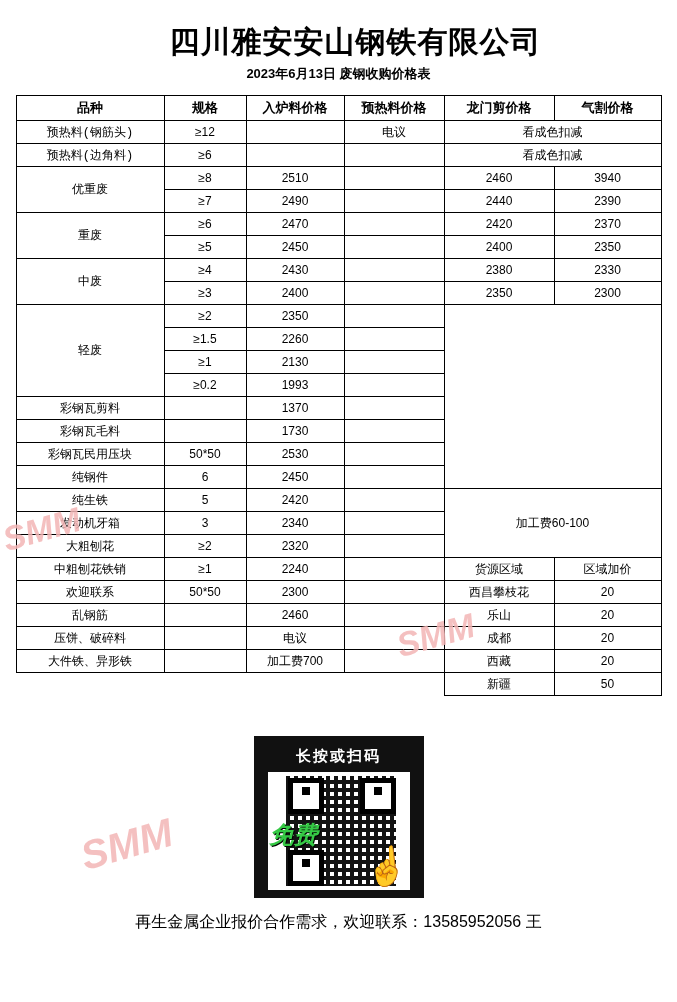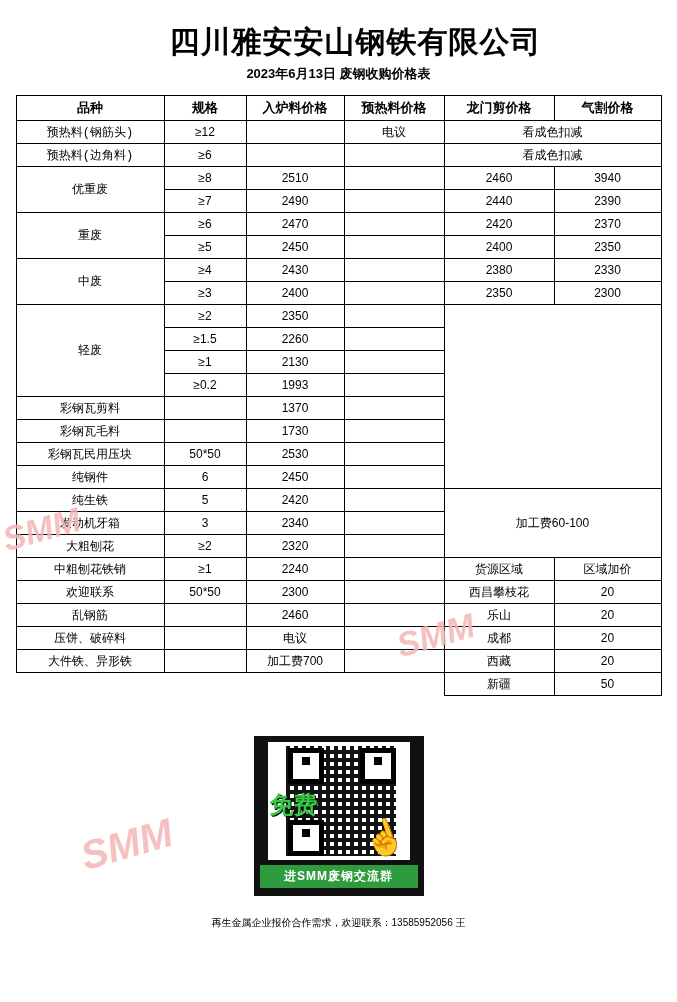--- a/index.html
+++ b/index.html
@@ -87,20 +87,21 @@
     letter-spacing: 2px;
     padding: 5px 0 6px 0;
   }
   .qr-body {
     position: relative;
     width: 142px;
     height: 118px;
     margin: 0 auto;
     background: #ffffff;
     overflow: hidden;
+    font-style: italic;
   }
   .qr-code {
     position: absolute;
     left: 18px;
     top: 4px;
     width: 110px;
     height: 110px;
     background-color: #ffffff;
     background-image:
       repeating-linear-gradient(90deg, #000 0 4px, transparent 4px 8px),
@@ -149,22 +150,22 @@
     font-size: 12px;
     font-weight: bold;
     margin: 5px auto 0 auto;
     width: 158px;
     padding: 3px 0;
     letter-spacing: 1px;
   }
   .contact {
     width: 677px;
     text-align: center;
-    font-size: 10px;
-    margin-top: 20px;
+    font-size: 16px;
+    margin-top: 14px;
     color: #000;
   }
   .wm {
     position: absolute;
     color: #f3b6b6;
     font-weight: bold;
     font-style: italic;
     font-size: 34px;
     opacity: 0.85;
     transform: rotate(-16deg);
@@ -394,33 +395,33 @@
         <td colspan="4" style="border:none;background:#fff;height:0;padding:0;"></td>
         <td>新疆</td>
         <td>50</td>
       </tr>
     </tbody>
   </table>
 
 
   <div class="qr-wrap">
     <div class="qr-card">
+      <div class="qr-head">长按或扫码</div>
       <div class="qr-body">
         <div class="qr-code"></div>
         <div class="qr-finder qr-f1">
             <i></i>
           </div>
         <div class="qr-finder qr-f2">
             <i></i>
           </div>
         <div class="qr-finder qr-f3">
             <i></i>
           </div>
         <div class="qr-green">免费</div>
         <div class="qr-hand">☝</div>
       </div>
-      <div class="qr-foot">进SMM废钢交流群</div>
     </div>
   </div>
 
   <div class="contact">再生金属企业报价合作需求，欢迎联系：13585952056 王</div>
 
 </div>
 
 </body></html>

